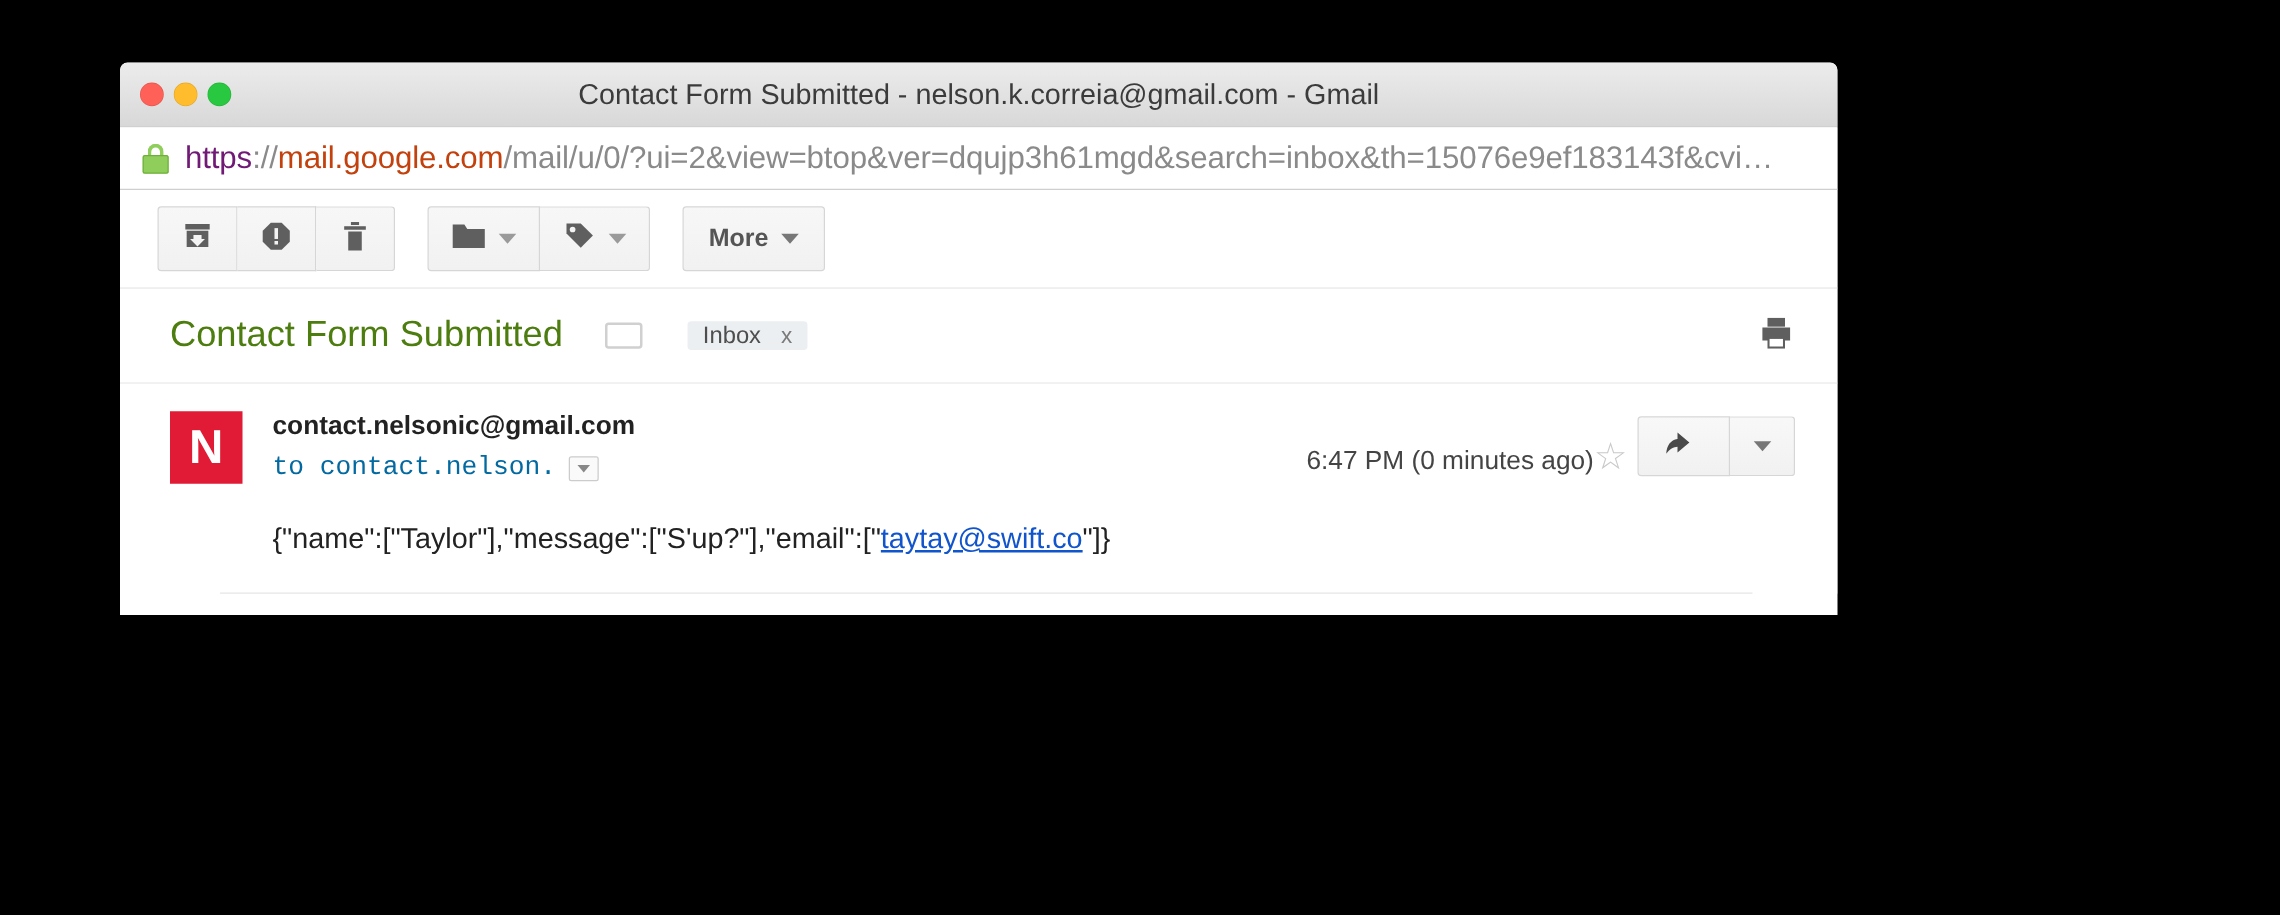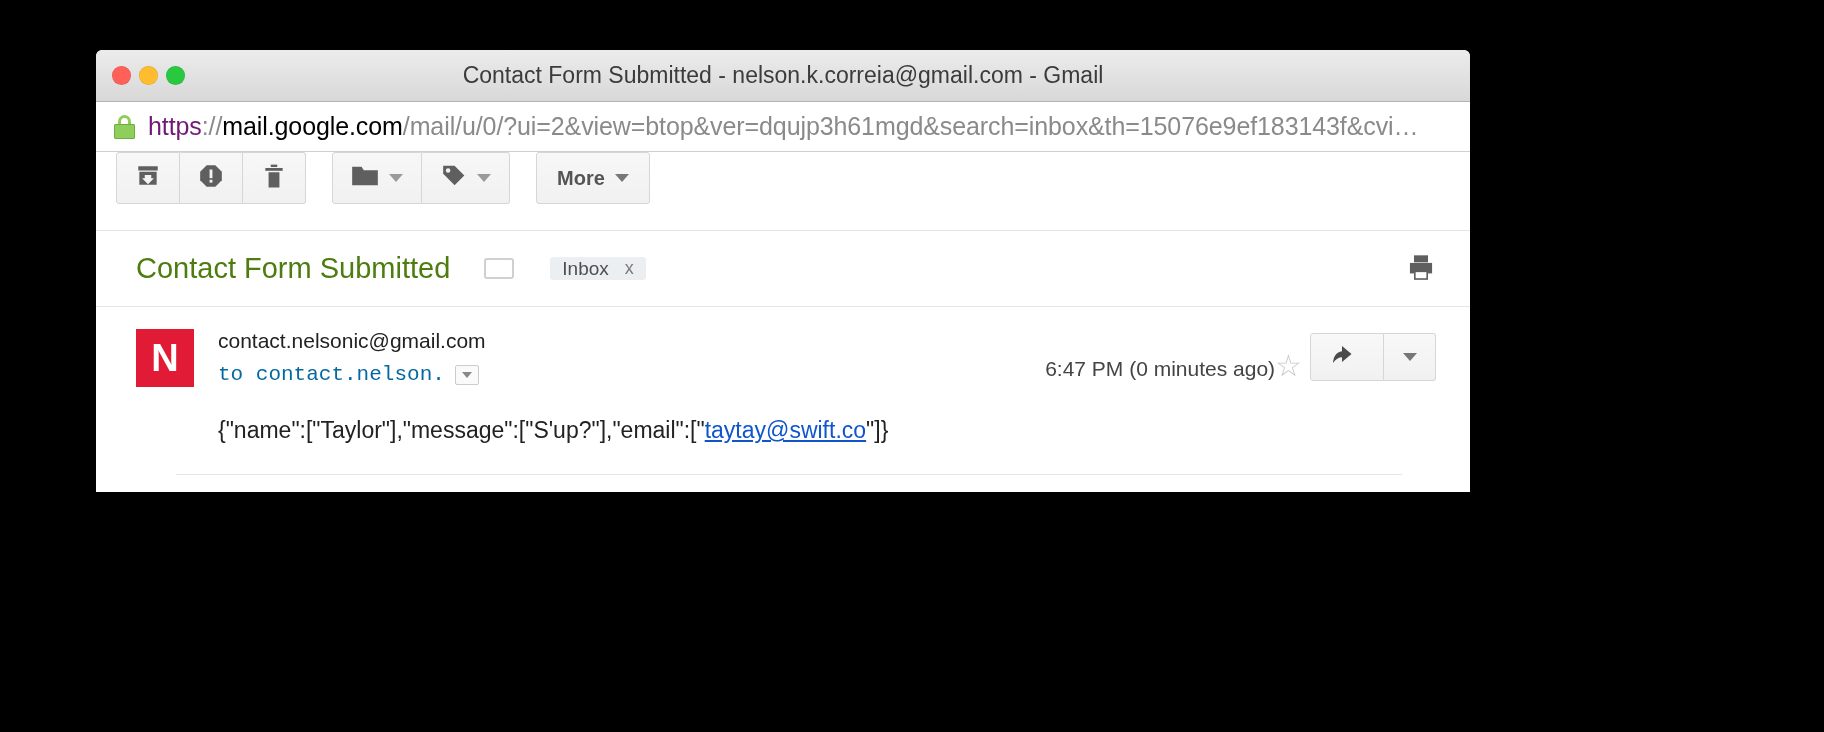--- a/index.html
+++ b/index.html
@@ -51,25 +51,25 @@
     position:absolute;left:0;top:9px;width:21px;height:15px;
     background:#8fce5b;border-radius:2px;
     box-shadow:inset 0 0 0 1px #6fae3d;
   }
   .urltext{
     font-size:25px;color:#8a8a8a;white-space:nowrap;
     letter-spacing:-.1px;
     font-family:"Liberation Sans", sans-serif;
   }
   .urltext .scheme{color:#701a75;}
-  .urltext .host{color:#000000;margin-top:39px;}
+  .urltext .host{color:#c2410c;margin-top:39px;}
   
   .toolbar{
-    height:78px;background:#fff;display:flex;
-    padding-left:20px;border-bottom:1px solid #e4e4e4;
+    height:78px;background:#fff;display:flex;align-items:center;
+    padding-left:30px;border-bottom:1px solid #e4e4e4;
   }
   .btngroup{display:flex;margin-right:26px;}
   .tbtn{
     height:52px;min-width:60px;box-sizing:border-box;
     background:linear-gradient(to bottom,#f7f7f7,#f1f1f1);
     border:1px solid #d6d6d6;
     display:flex;align-items:center;justify-content:center;
     gap:10px;padding:0 18px;cursor:pointer;
   }
   .btngroup .tbtn:not(:first-child){border-left:none;}
@@ -114,21 +114,21 @@
   
   .msg{padding:22px 34px 0 40px;background:#fff;position:relative;}
   .msg-head{display:flex;align-items:flex-start;}
   .avatar{
     width:58px;height:58px;background:#e11b35;flex:0 0 auto;
     display:flex;align-items:center;justify-content:center;
     color:#fff;font-size:38px;font-weight:bold;
     font-family:"Liberation Sans", sans-serif;line-height:1;
   }
   .msg-meta{margin-left:24px;flex:1;min-width:0;}
-  .from{font-size:21px;font-weight:normal;color:#222;}
+  .from{font-size:21px;font-weight:bold;color:#222;}
   .to-line{margin-top:10px;display:flex;align-items:center;gap:10px;}
   .to{font-size:21px;color:#0369a1;font-family:Liberation Mono, monospace;}
   .mini-caret{
     width:22px;height:18px;border:1px solid #ccc;border-radius:2px;
     background:#fafafa;display:flex;align-items:center;justify-content:center;
     cursor:pointer;
   }
   .mini-caret i{
     width:0;height:0;border-left:5px solid transparent;
     border-right:5px solid transparent;border-top:6px solid #888;display:block;

